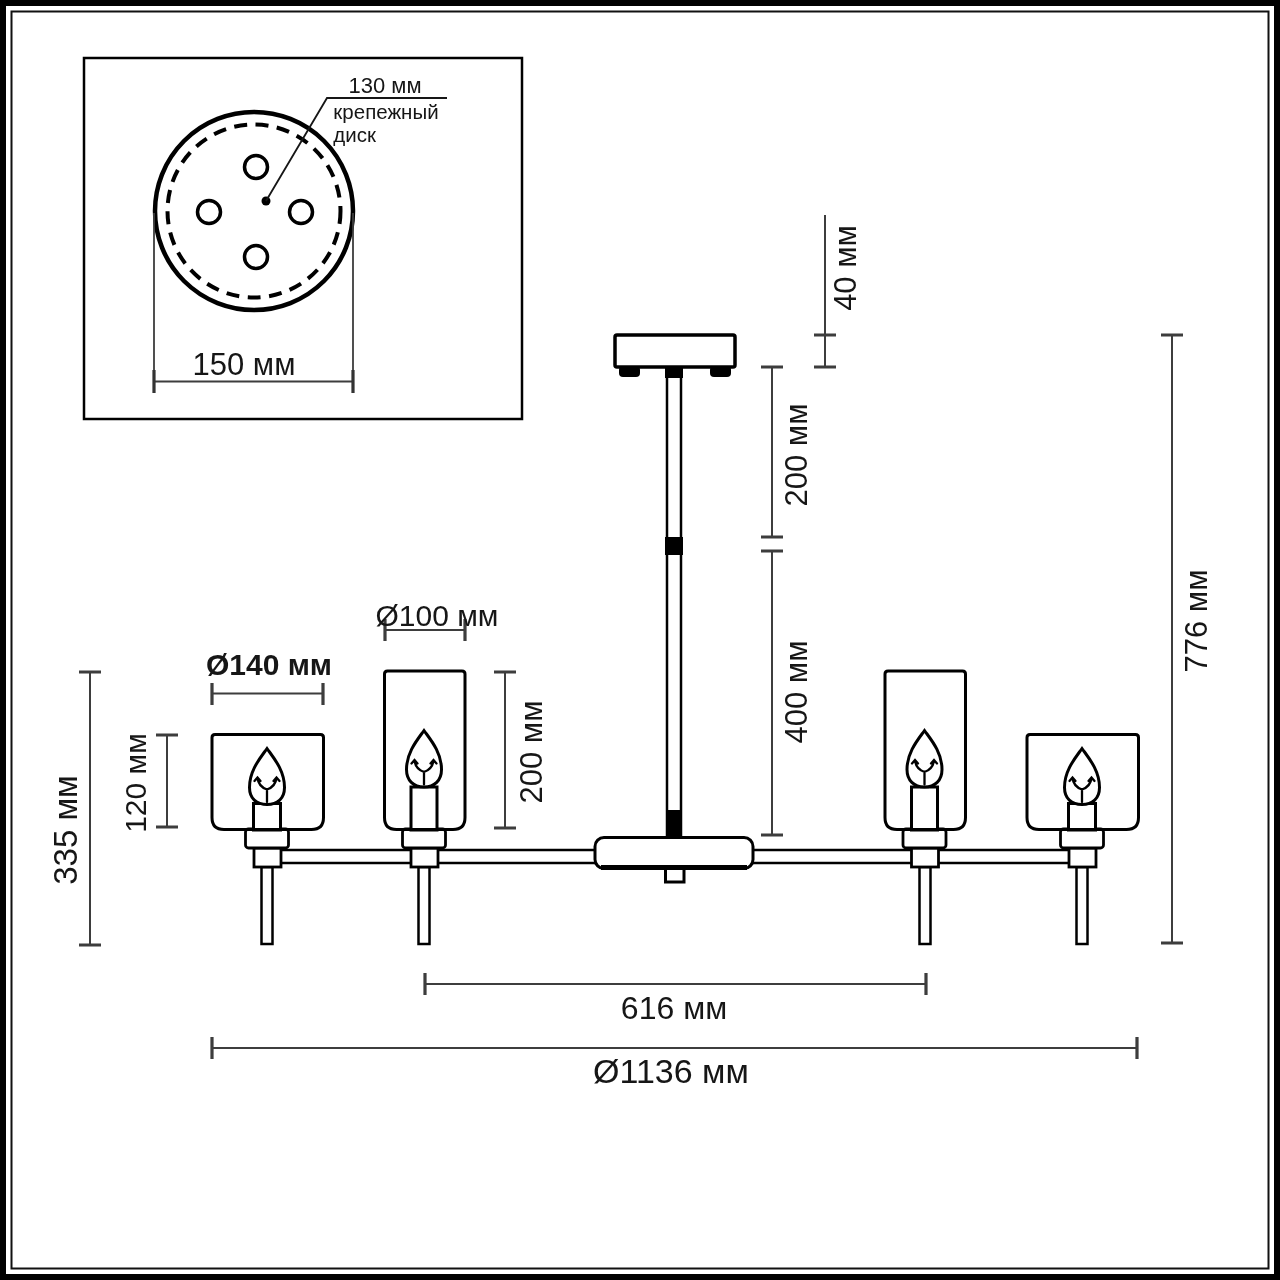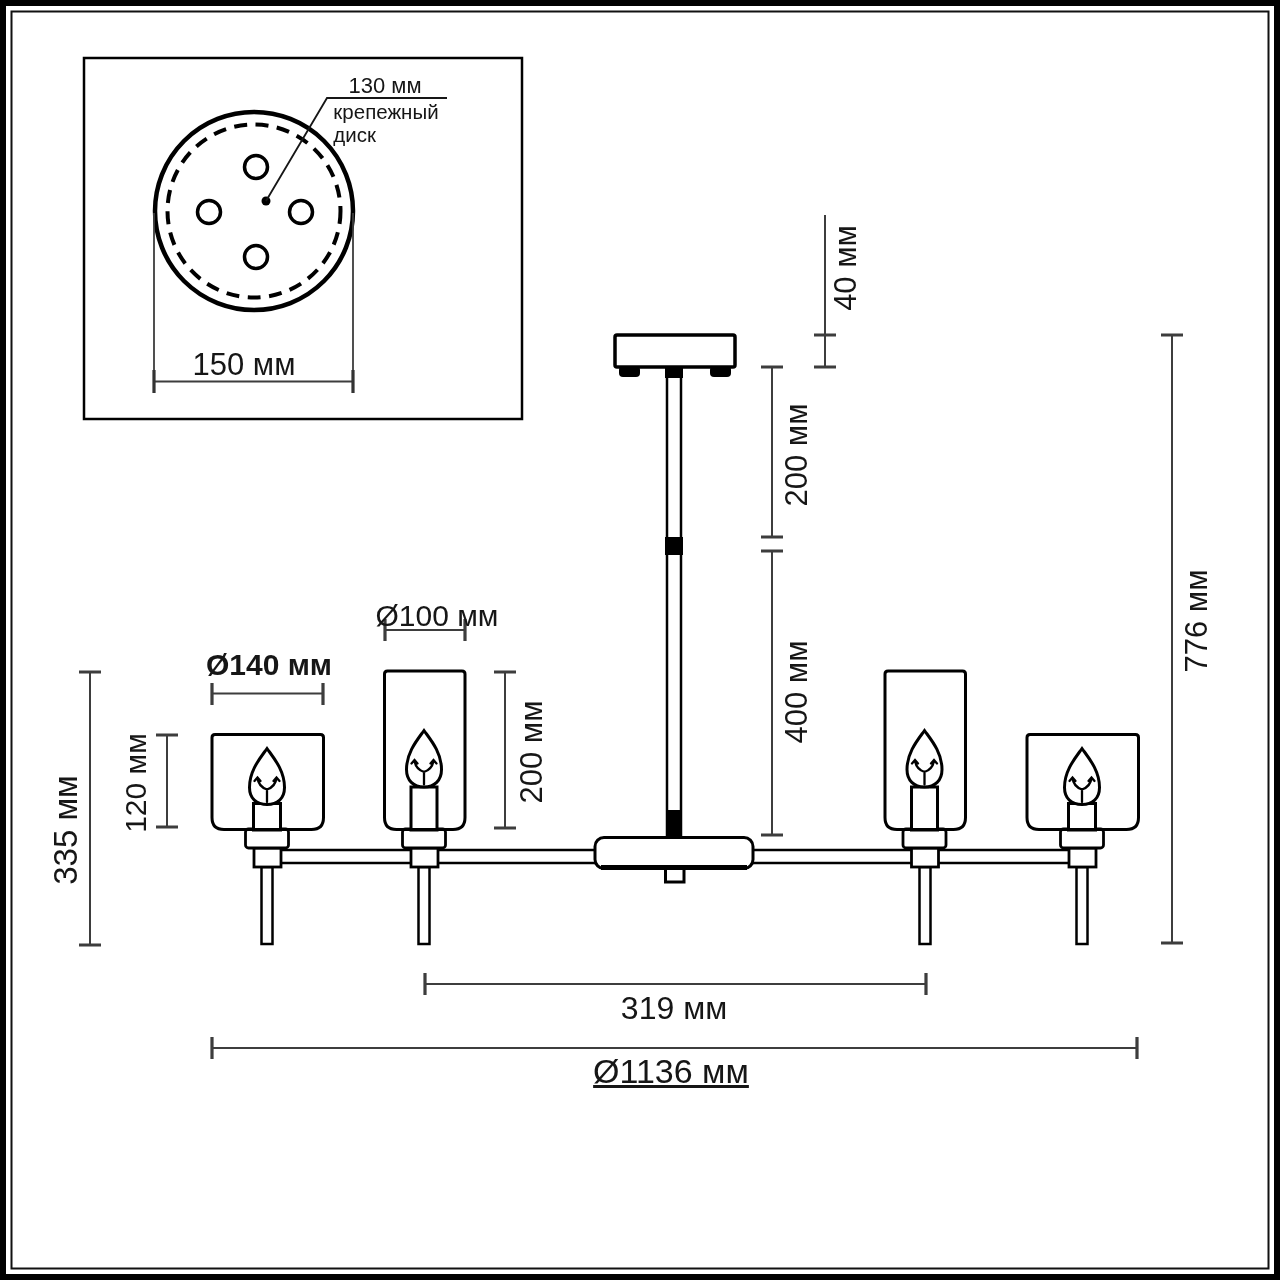--- a/index.html
+++ b/index.html
@@ -18,21 +18,21 @@
     position:absolute;color:#161616;
     transform:translate(-50%,-50%);line-height:1.1;
   }
   .disk-label span{display:block;}
   .fs20{font-size:20.5px;}
   .fs22{font-size:22px;}
   .fs30{font-size:30px;}
   .fs31{font-size:31px;}
   .fs32{font-size:32px;}
   .fs33{font-size:33px;}
-  .fs34{font-size:34px;text-decoration:underline;}
+  .fs34{font-size:34px;}
 </style>
 </head>
 <body>
 
 <div class="canvas">
 
   <svg class="drawing-svg" width="1280" height="1280" viewBox="0 0 1280 1280">
 
     <rect x="3" y="3" width="1274" height="1274" fill="none" stroke="#000000" stroke-width="6"></rect>
     <rect x="11.5" y="11.5" width="1257" height="1257" fill="none" stroke="#111111" stroke-width="2"></rect>
@@ -168,17 +168,17 @@
   <div class="dim-label rot fs31" style="left:531px;top:752px;">200 мм</div>
 
   <div class="dim-label rot fs31" style="left:845px;top:268px;">40 мм</div>
 
   <div class="dim-label rot fs31" style="left:796px;top:455px;">200 мм</div>
 
   <div class="dim-label rot fs31" style="left:796px;top:692px;">400 мм</div>
 
   <div class="dim-label rot fs31" style="left:1196px;top:621px;">776 мм</div>
 
-  <div class="dim-label fs32" style="left:674px;top:1008px;">319 мм</div>
+  <div class="dim-label fs32" style="left:674px;top:1008px;">616 мм</div>
 
   <div class="dim-label fs34" style="left:671px;top:1071px;">Ø1136 мм</div>
 
 </div>
 
 </body></html>

